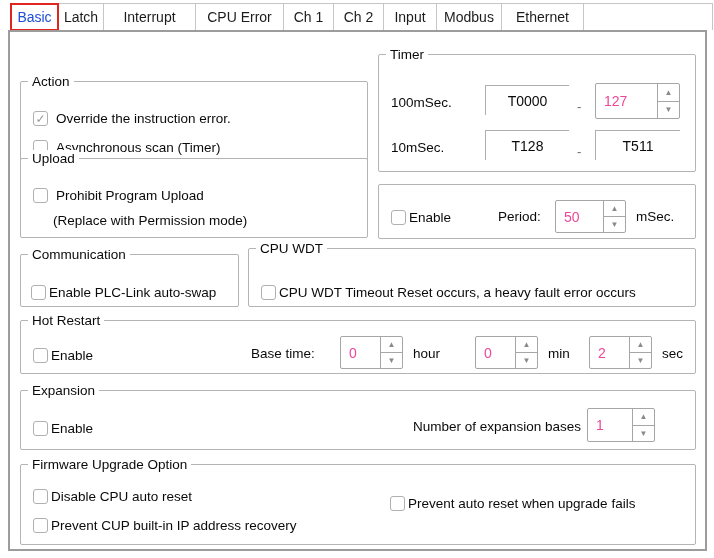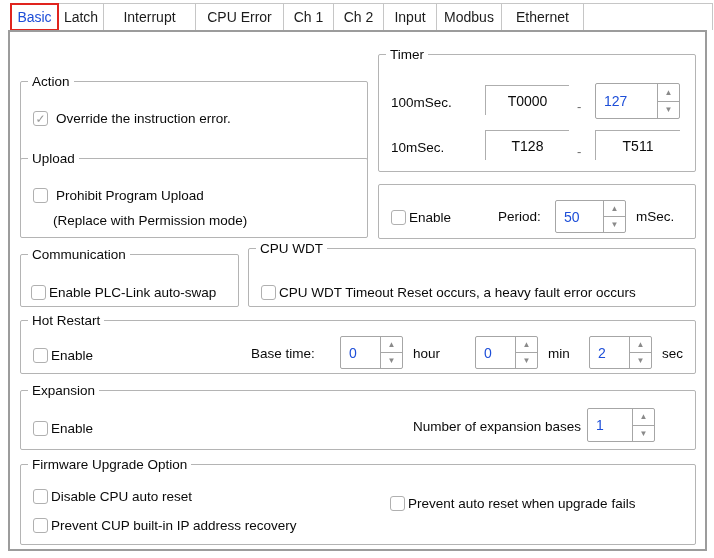--- a/index.html
+++ b/index.html
@@ -51,21 +51,21 @@
     background: #fff; display: flex; align-items: center; justify-content: center;
     font-size: 14px; color: #0a0a0a;
   }
   .dash { position: absolute; font-size: 13px; color: #6a6a6a; }
 
   
   .spinner {
     position: absolute; border: 1.5px solid #a6a6a6; border-radius: 2px; background: #fff;
     display: flex; align-items: stretch;
   }
-  .spinval { flex: 1; display: flex; align-items: center; padding-left: 8px; font-size: 14px; color: #1d4ed8; }
+  .spinval { flex: 1; display: flex; align-items: center; padding-left: 8px; font-size: 14px; color: #ec4899; }
   .spinbtns { width: 22px; flex: 0 0 22px; border-left: 1.5px solid #a6a6a6; display: flex; flex-direction: column; }
   .spinup, .spindn { flex: 1; display: flex; align-items: center; justify-content: center; font-size: 8px; color: #8a8a8a; }
   .spinup { border-bottom: 1.5px solid #a6a6a6; }
 </style>
 </head>
 <body>
 
 <div class="screen">
 
   <div class="tabstrip">
@@ -100,20 +100,24 @@
   </div>
 
   <div class="pane">
 
     <div class="group" style="left:10px; top:22px; width:348px; height:92px;margin-top:27px;">
       <span class="legend">Action</span>
       <div class="cbrow gap-lg" style="left:12px; top:26px;">
         <span class="cb checked"></span>
         <span class="cblabel">Override the instruction error.</span>
       </div>
+      <div class="cbrow gap-lg" style="left:12px; top:55px;">
+        <span class="cb"></span>
+        <span class="cblabel">Asynchronous scan (Timer)</span>
+      </div>
     </div>
 
     <div class="group" style="left:368px; top:22px; width:318px; height:118px;">
       <span class="legend">Timer</span>
       <span class="statictext" style="left:12px; top:40px;">100mSec.</span>
       <div class="tlfield" style="left:106px; top:30px; width:84px; height:30px;">
         <span>T0000</span>
       </div>
       <span class="dash" style="left:198px; top:44px;">-</span>
       <div class="spinner" style="left:216px; top:28px; width:85px; height:36px;">

